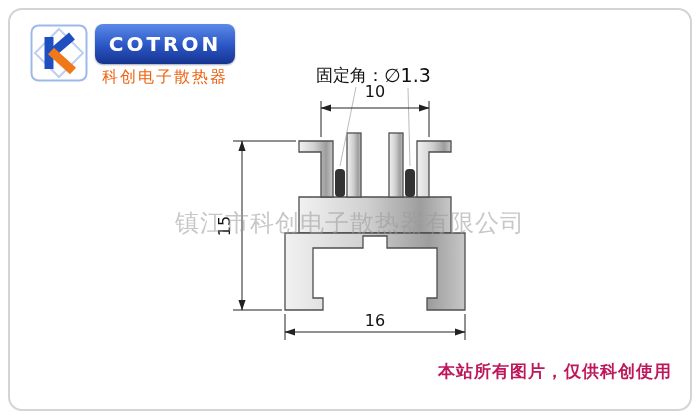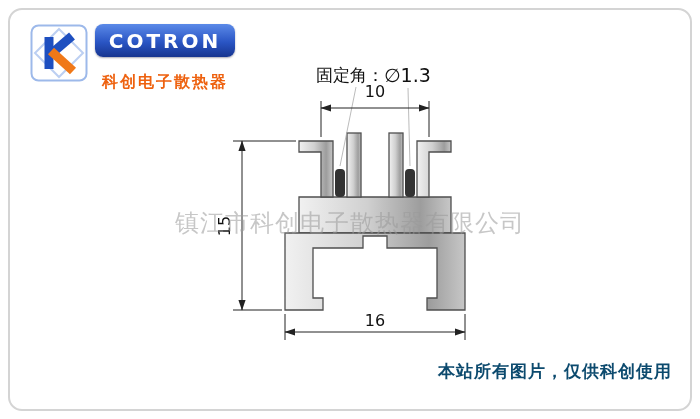--- a/index.html
+++ b/index.html
@@ -3,37 +3,37 @@
 <meta charset="utf-8">
 <style>
   html,body{margin:0;padding:0;background:#ffffff;font-family:"DejaVu Sans","Liberation Sans",sans-serif;}
   .canvas{position:relative;width:700px;height:419px;background:#fff;overflow:hidden;}
   .frame{position:absolute;inset:8px;border:2px solid #d4d4d4;border-radius:14px;z-index:1;}
 
   
   .logo{position:absolute;left:30px;top:24px;display:flex;gap:7px;align-items:flex-start;z-index:5;}
   .logo-icon{width:58px;height:58px;display:block;}
   .logo-right{display:flex;flex-direction:column;align-items:center;}
-  .banner{width:140px;height:33px;border-radius:8px;
+  .banner{width:140px;height:40px;border-radius:8px;
     background:linear-gradient(180deg,#5b8ae8 0%,#2a55c4 55%,#16348f 100%);
     display:flex;align-items:center;justify-content:center;
     color:#fff;font-weight:bold;font-size:20px;letter-spacing:3px;
     box-shadow:0 1px 2px rgba(0,0,40,.35);}
-  .brand-cn{margin-top:15px;color:#ee6210;font-weight:bold;font-size:16px;letter-spacing:2px;
+  .brand-cn{margin-top:3px;color:#ee6210;font-weight:normal;font-size:16px;letter-spacing:2px;
     text-shadow:1px 0 0 #fff,-1px 0 0 #fff,0 1px 0 #fff,0 -1px 0 #fff;white-space:nowrap;}
 
   
   svg.drawing{position:absolute;left:0;top:0;z-index:2;}
 
   
   .watermark{position:absolute;top:207px;left:50%;transform:translateX(-50%);
     font-size:24px;color:#9a9a9a;opacity:.55;letter-spacing:1px;white-space:nowrap;z-index:3;}
 
   
-  .footer-note{position:absolute;right:28px;top:360px;font-size:17px;color:#0c4a6e;
+  .footer-note{position:absolute;right:28px;top:360px;font-size:17px;color:#be185d;
     font-weight:600;letter-spacing:1px;white-space:nowrap;z-index:5;}
 </style>
 </head>
 <body>
 
 <div class="canvas">
 
   <div class="frame"></div>
 
   <div class="logo">

